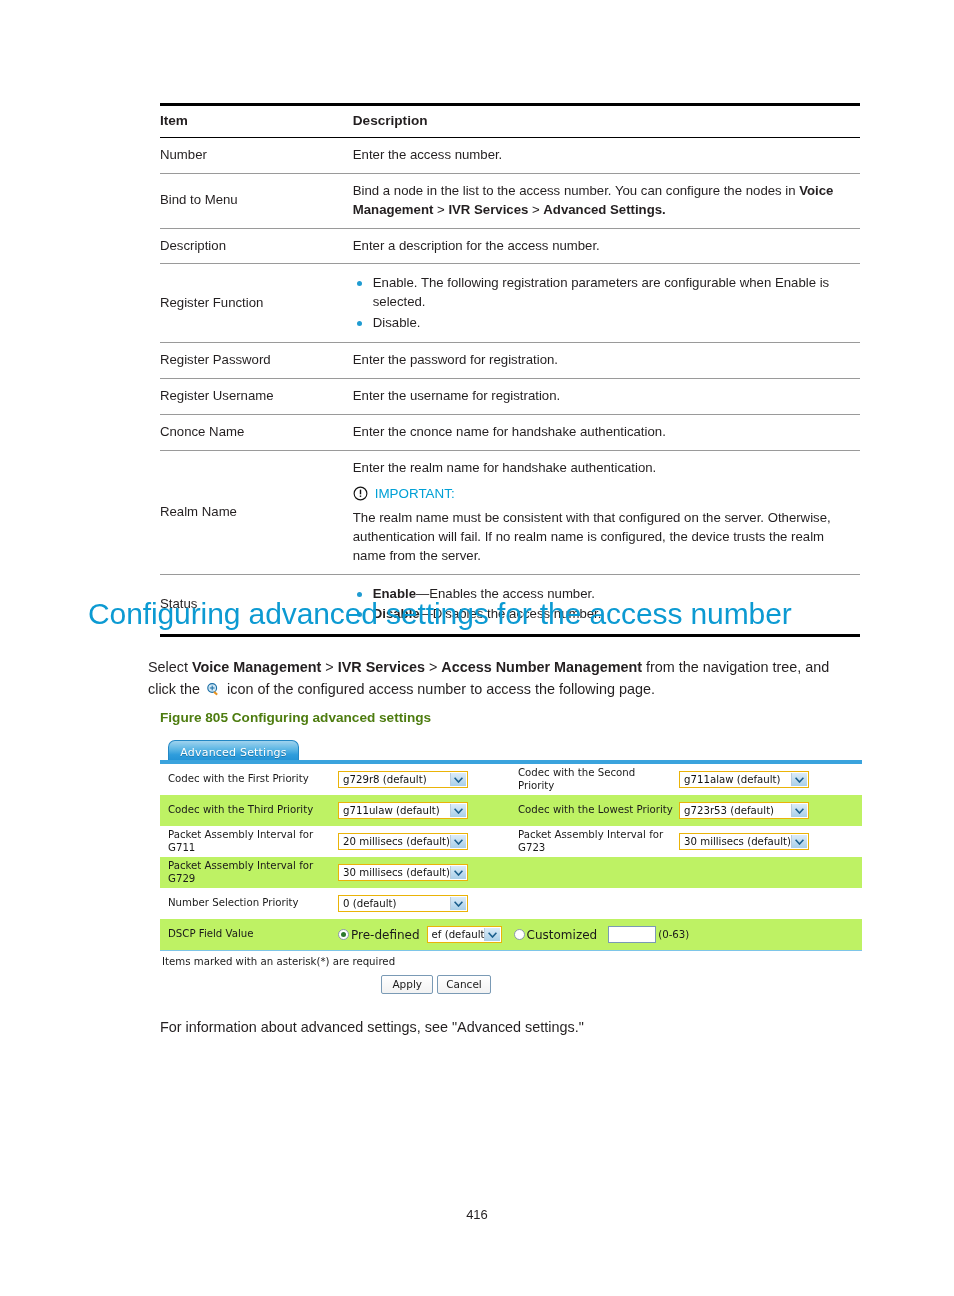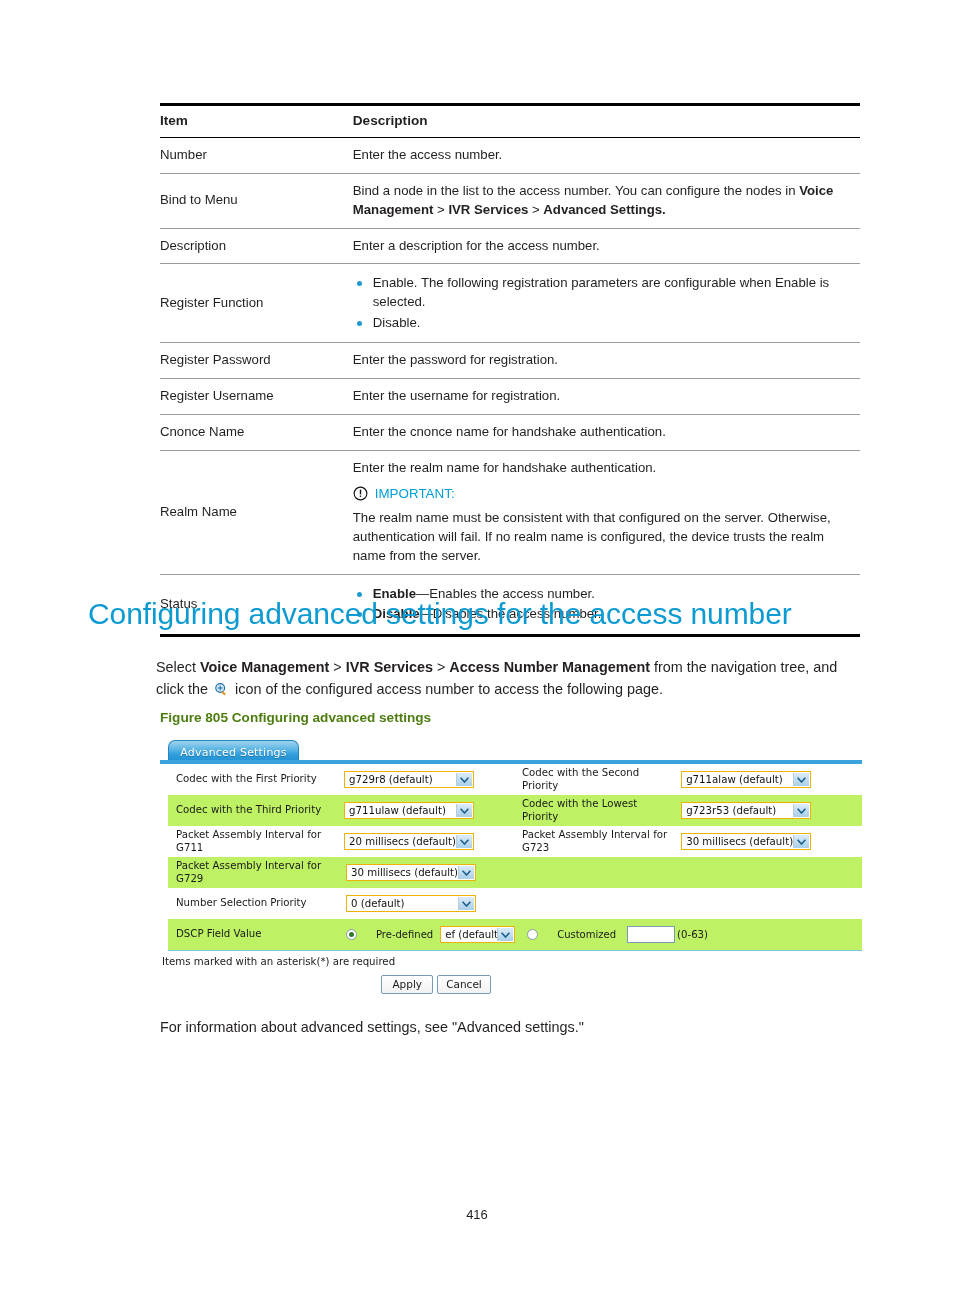--- a/index.html
+++ b/index.html
@@ -101,21 +101,21 @@
     font-weight: normal;
     font-size: 30px;
     color: #0c9ad2;
     letter-spacing: -0.1px;
     line-height: 1.1;
   }
 
   
   .intro {
     position: absolute;
-    left: 156px;
+    left: 148px;
     top: 657px;
     width: 704px;
     font-size: 14.4px;
     line-height: 1.52;
   }
   .magnifier-icon {
     display: inline-block;
     vertical-align: -3px;
     width: 15px;
     height: 15px;
@@ -169,21 +169,20 @@
     position: absolute;
     left: 0;
     right: 0;
     bottom: 0;
     height: 4px;
     background: #3aa3dd;
   }
 
   .form-body {
     border-bottom: 1.5px solid #7ec6e8;
-    margin-left: 8px;
   }
   .frow {
     display: flex;
     align-items: stretch;
     min-height: 31px;
   }
   .frow.alt { background: #bef264; }
   .fcell {
     display: flex;
     align-items: center;
@@ -240,22 +239,22 @@
     border-left: 1px solid #b9cbdb;
     display: flex;
     align-items: center;
     justify-content: center;
   }
   .sel .arrow svg { display: block; }
 
   .radio {
     display: inline-flex;
     align-items: center;
-    gap: 19px;
-    font-size: 10px;
+    gap: 2px;
+    font-size: 12px;
     margin-right: 7px;
   }
   .rdot {
     width: 11px;
     height: 11px;
     border-radius: 50%;
     border: 1px solid #8a9aa8;
     background: #ffffff;
     box-sizing: border-box;
     display: inline-flex;

